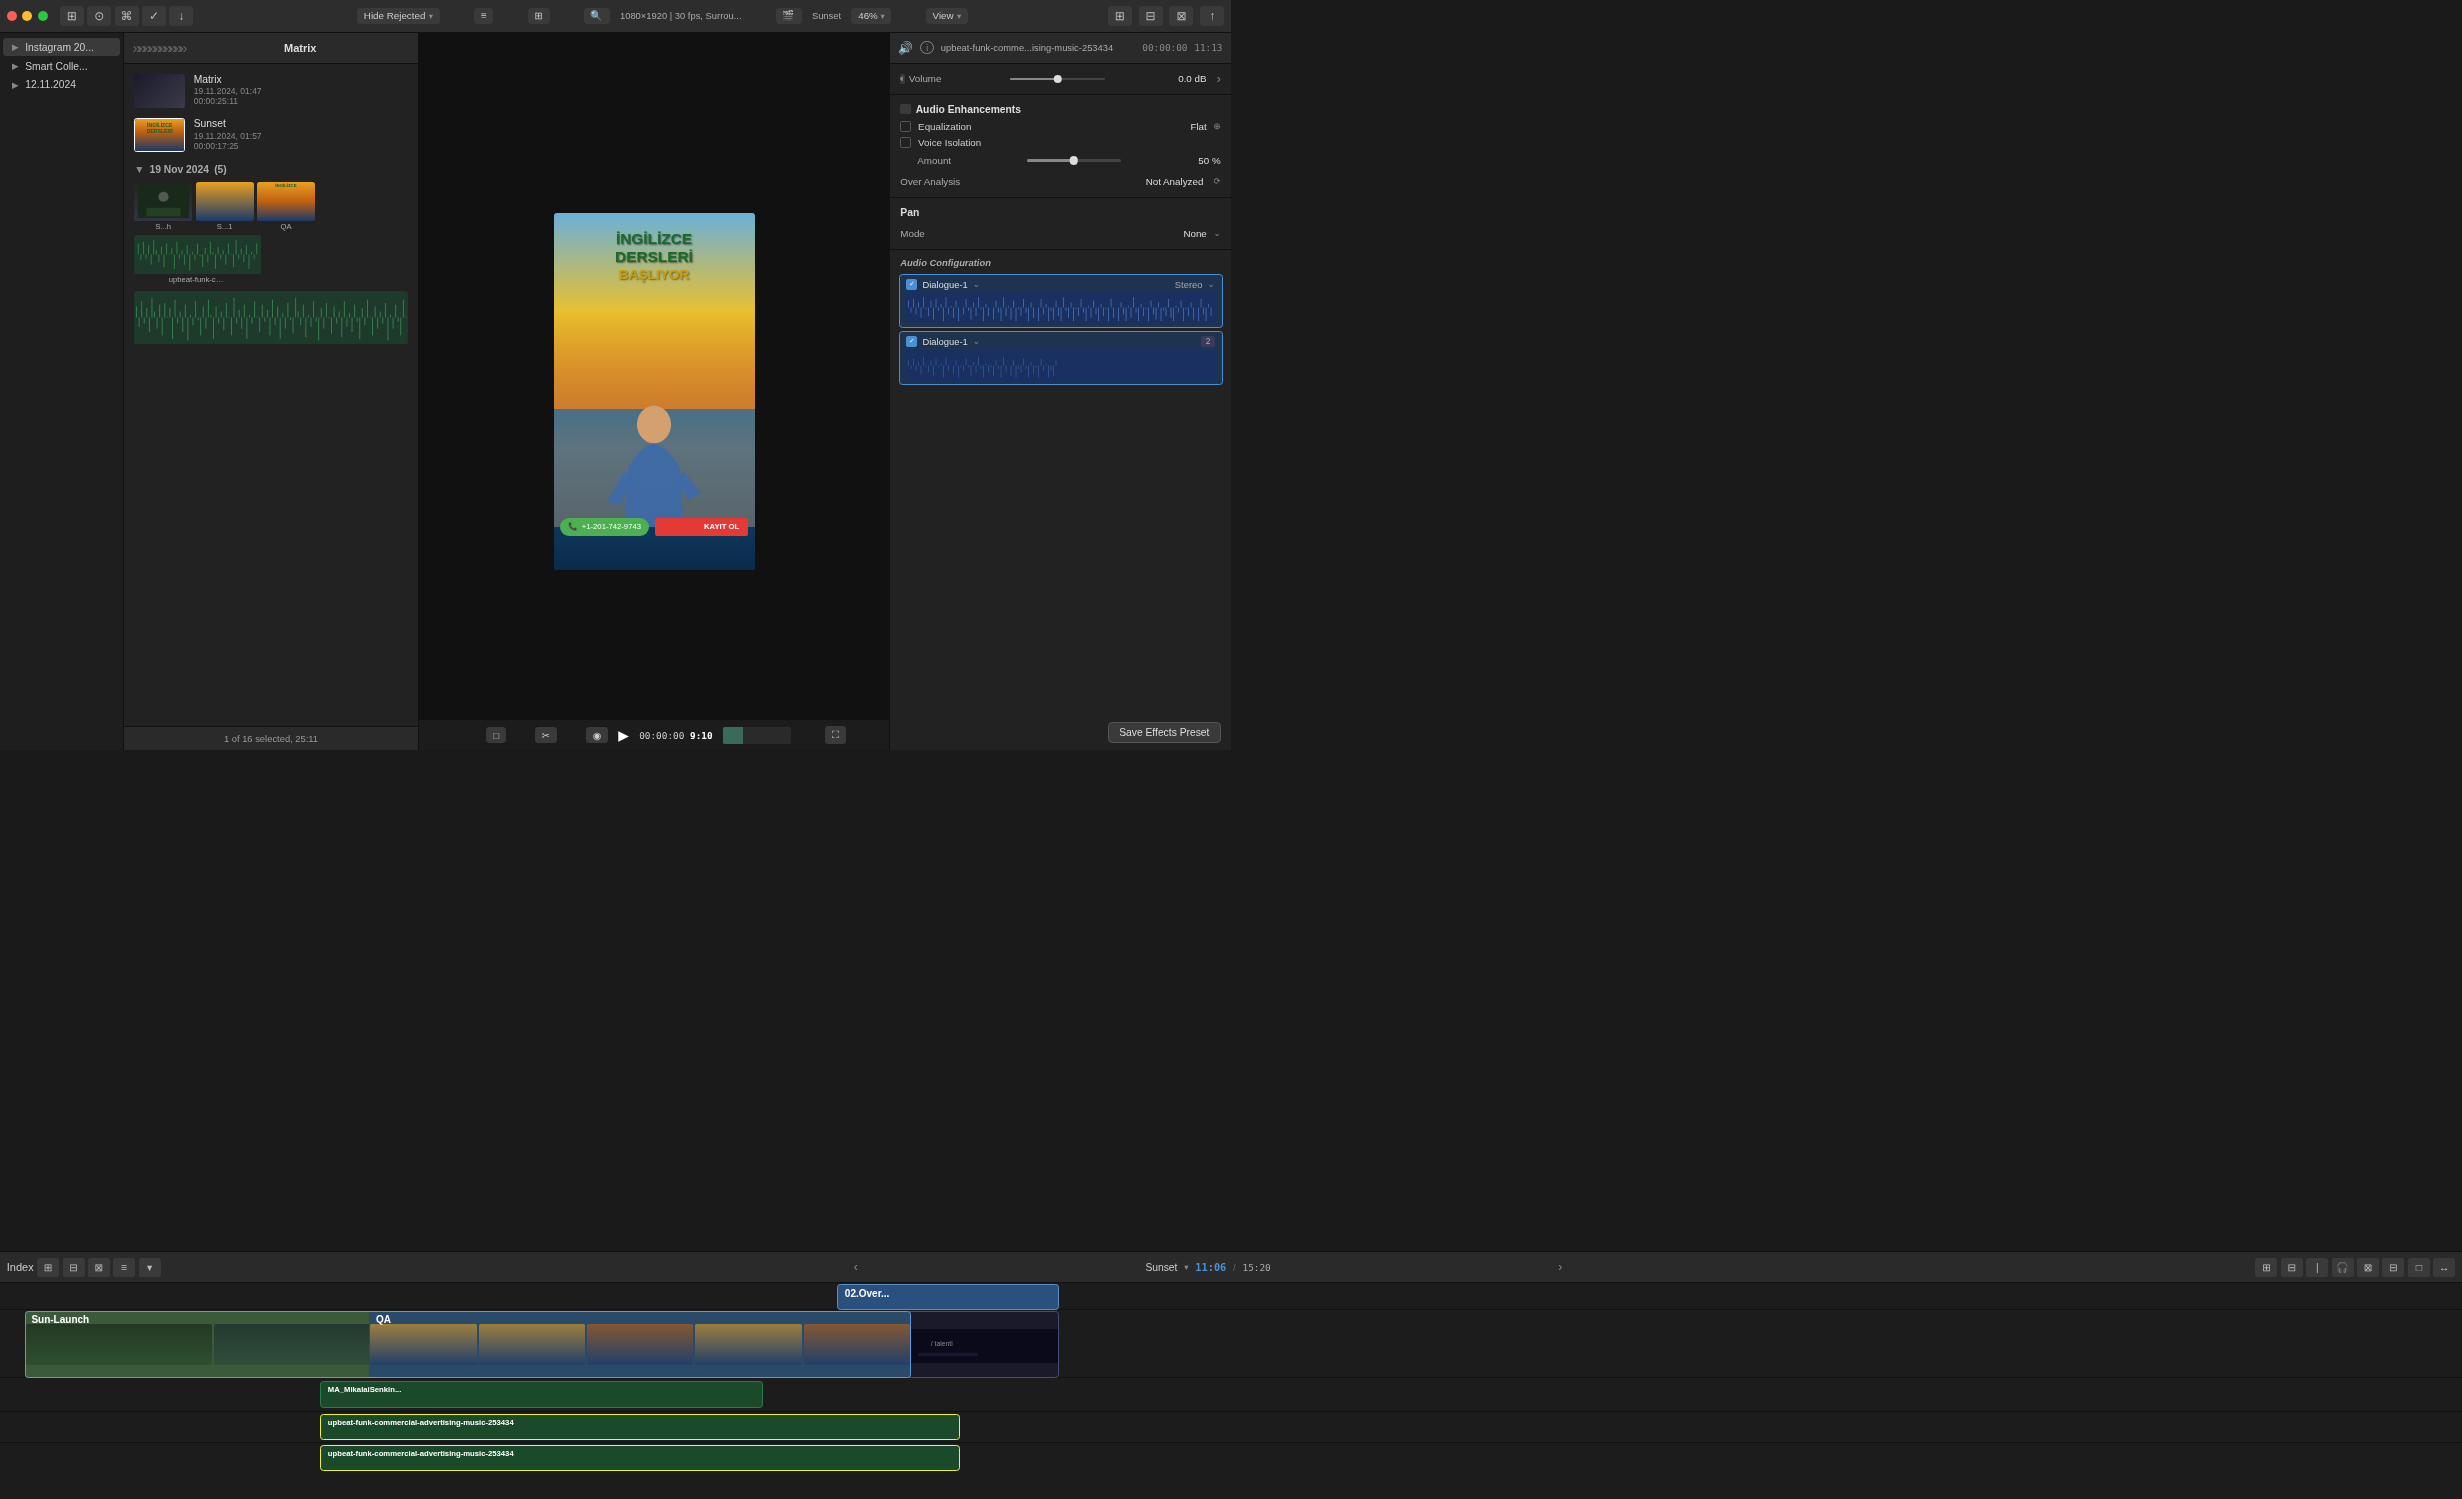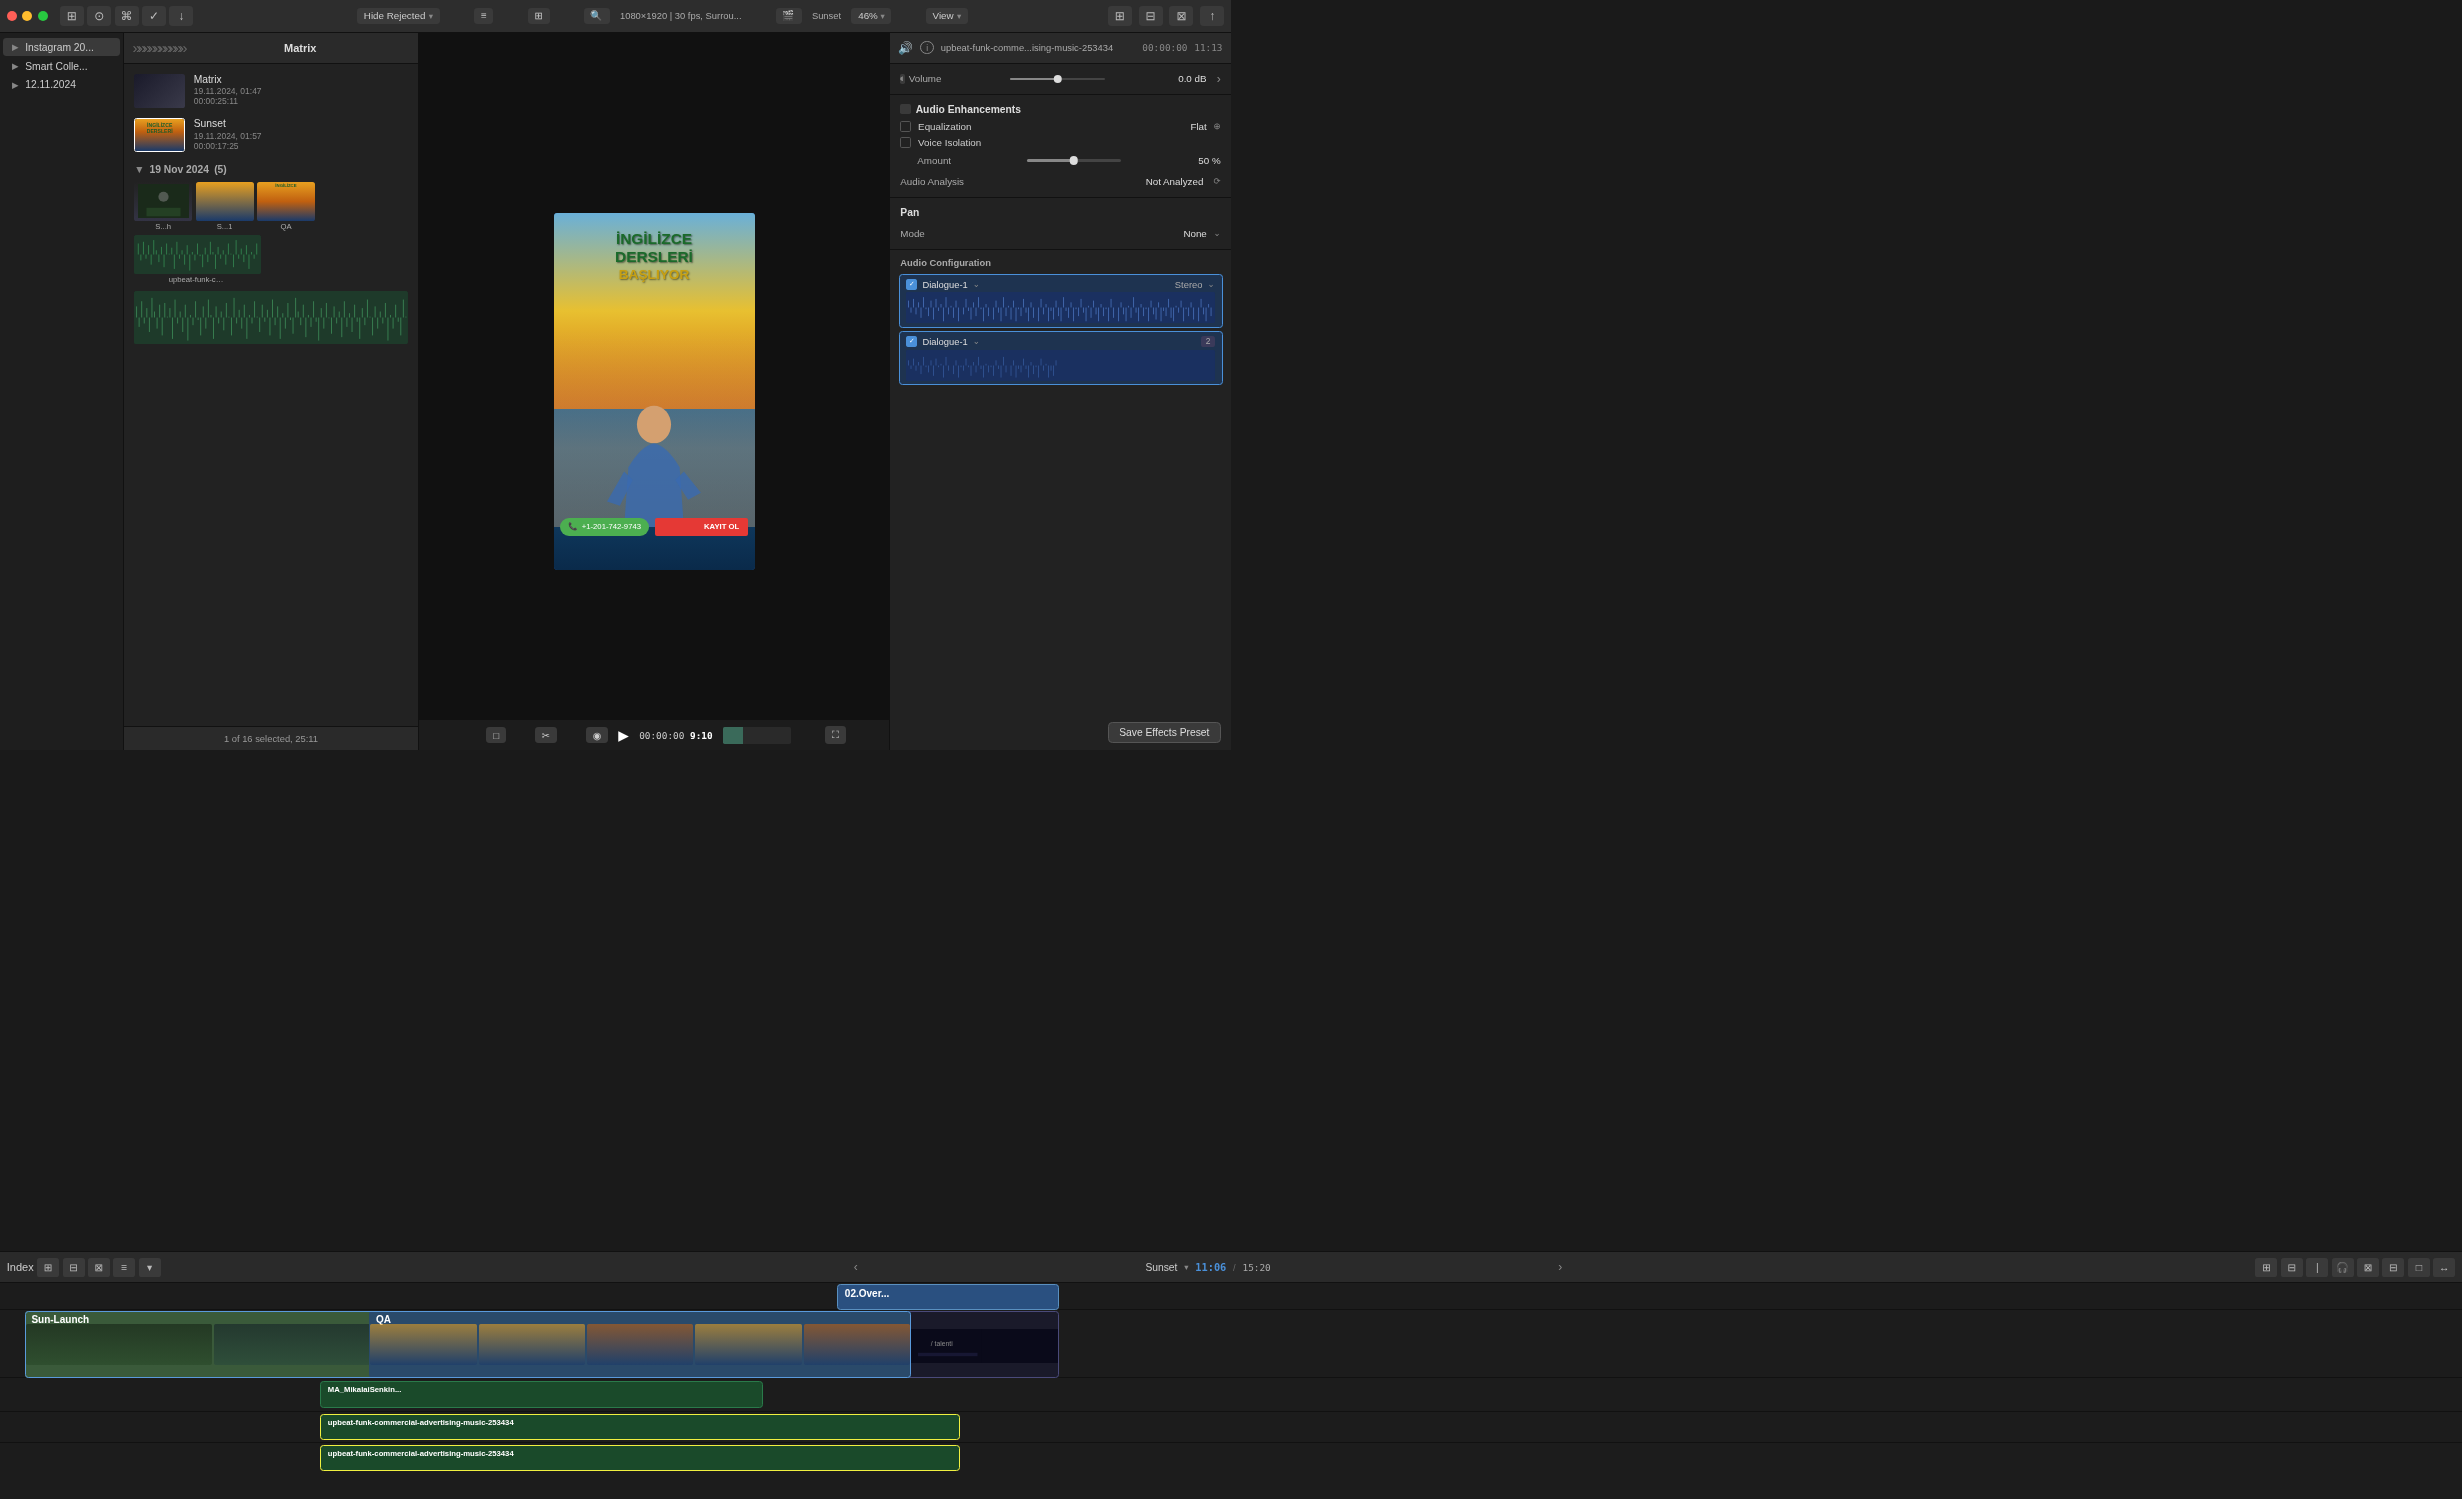--- a/index.html
+++ b/index.html
@@ -411,20 +411,21 @@
 
     
     .audio-config-section {
       padding: 5.1px 0;
     }
     .audio-config-label {
       font-size: 9.4px;
       color: #aaa;
       padding: 2.6px 10.3px;
       font-weight: 600;
+      font-style: italic;
     }
     .audio-channel {
       margin: 3.4px 8.5px;
       background: #1e3350;
       border: 1.3px solid #4a90d9;
       border-radius: 3.4px;
       padding: 3.4px 6.8px;
     }
     .audio-channel-header {
       display: flex; align-items: center; gap: 5.1px;
@@ -1017,21 +1018,21 @@
       </div>
       <div class="insp-row">
         <span class="insp-label" style="margin-left:17px;">Amount</span>
         <div class="insp-slider">
           <div class="insp-slider-fill" style="width:50%"></div>
           <div class="insp-slider-thumb" style="left:50%"></div>
         </div>
         <span class="insp-value">50 %</span>
       </div>
       <div class="insp-row">
-        <span class="insp-label">Audio Analysis</span>
+        <span class="insp-label">Over Analysis</span>
         <span style="flex:1"></span>
         <span class="insp-value">Not Analyzed</span>
         <span style="font-size:8.5px;color:#888;margin-left:3.4px;">⟳</span>
       </div>
     </div>
 
     <div class="insp-section">
       <div class="insp-row">
         <span class="insp-section-title">Pan</span>
       </div>

